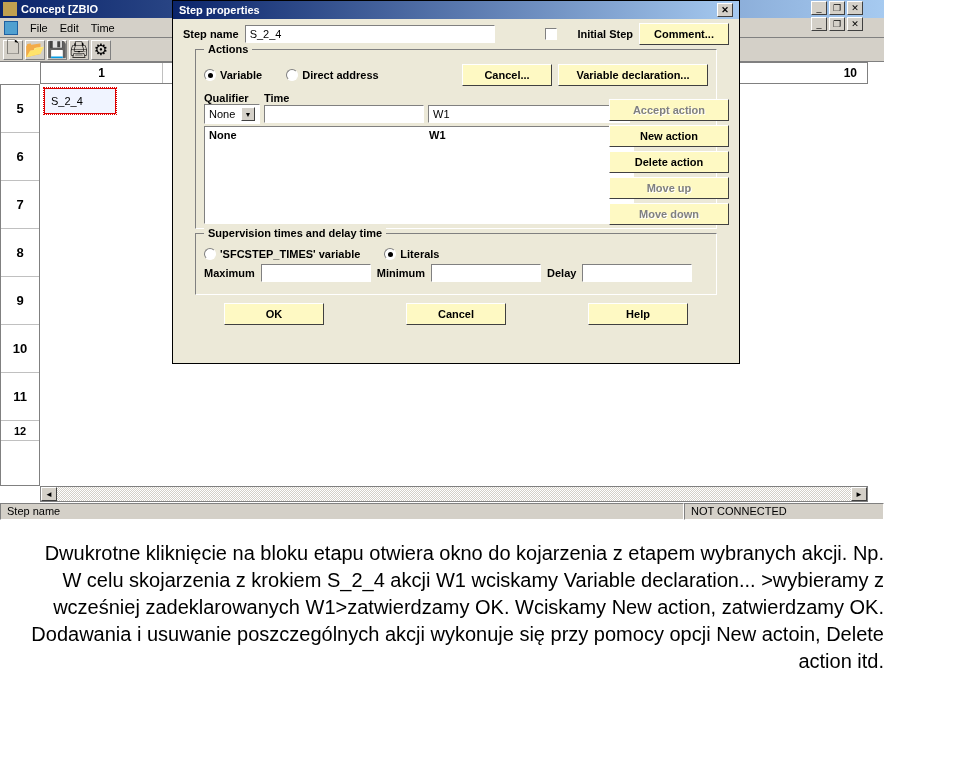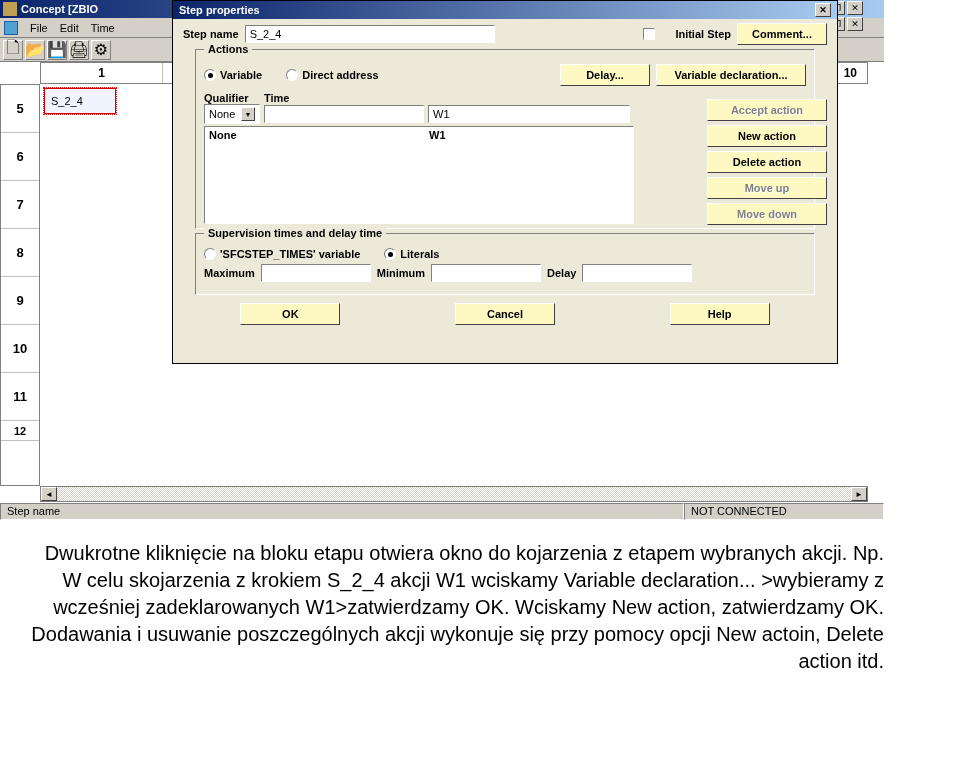--- a/index.html
+++ b/index.html
@@ -34,21 +34,21 @@
 .sfc-step.selected { border: 1px solid #d00; outline: 1px dotted #d00; }
 .scroll-h { position: absolute; bottom: 0; left: 40px; right: 16px; height: 16px; background: #d4d0c8; border: 1px solid #808080; display: flex; }
 .scroll-btn { width: 16px; height: 14px; background: #d4d0c8; border: 1px solid; border-color: #fff #404040 #404040 #fff; display: flex; align-items: center; justify-content: center; font-size: 8px; cursor: pointer; }
 .scroll-track { flex: 1; background: repeating-conic-gradient(#d4d0c8 0% 25%, #fff 0% 50%) 0 0/2px 2px; }
 .status-bar { position: absolute; bottom: 0; left: 0; right: 0; height: 18px; background: #d4d0c8; border-top: 1px solid #fff; display: flex; font-size: 11px; }
 .status-cell { border: 1px solid; border-color: #808080 #fff #fff #808080; padding: 1px 6px; }
 .status-cell.left { flex: 1; }
 .status-cell.right { width: 200px; }
 
 
-.dialog { position: absolute; top: 0; left: 172px; width: 666px; height: 364px; background: #ece9d8; border: 1px solid #000; }
+.dialog { position: absolute; top: 0; left: 172px; width: 568px; height: 364px; background: #ece9d8; border: 1px solid #000; }
 .dlg-title { height: 18px; background: linear-gradient(to right, #0a246a, #a6caf0); color: #fff; font-size: 11px; font-weight: bold; padding: 2px 6px; display: flex; justify-content: space-between; align-items: center; }
 .dlg-close { width: 16px; height: 14px; background: #d4d0c8; border: 1px solid; border-color: #fff #404040 #404040 #fff; color: #000; font-size: 9px; display: flex; align-items: center; justify-content: center; cursor: pointer; font-weight: bold; }
 .dlg-body { padding: 4px 10px; font-size: 11px; }
 .row { display: flex; align-items: center; gap: 6px; margin-bottom: 4px; }
 .label { font-weight: bold; font-size: 11px; }
 .text-input { background: #fff; border: 1px solid; border-color: #808080 #fff #fff #808080; height: 18px; padding: 1px 4px; font-size: 11px; }
 .check { display: flex; align-items: center; gap: 20px; }
 .checkbox { width: 12px; height: 12px; background: #fff; border: 1px solid; border-color: #808080 #fff #fff #808080; }
 .btn { background: #fef9c3; border: 1px solid; border-color: #fff #404040 #404040 #fff; height: 22px; padding: 0 8px; font-size: 11px; font-weight: bold; display: inline-flex; align-items: center; justify-content: center; cursor: pointer; }
 .btn.disabled { color: #808080; text-shadow: 1px 1px 0 #fff; cursor: default; }
@@ -171,21 +171,21 @@
       <div class="row">
         <div class="radio">
           <div class="radio-dot checked"></div>
           <span class="label">Variable</span>
         </div>
         <div class="radio">
           <div class="radio-dot"></div>
           <span class="label">Direct address</span>
         </div>
         <span style="flex:1"></span>
-        <div class="btn" style="width:90px">Delay...</div>
+        <div class="btn" style="width:90px">Cancel...</div>
         <div class="btn" style="width:150px">Variable declaration...</div>
       </div>
 
       <div class="action-headers">
         <div><span>Qualifier</span></div>
         <div><span>Time</span></div>
       </div>
 
       <div class="action-input-row">
         <div class="qualifier-sel">

